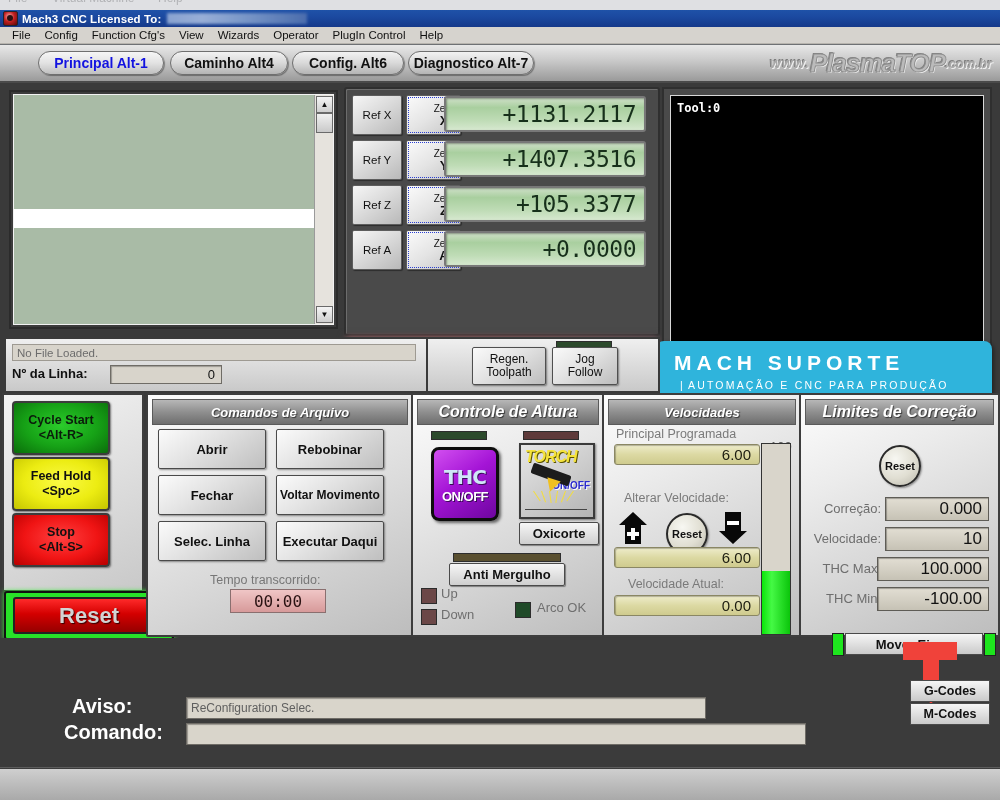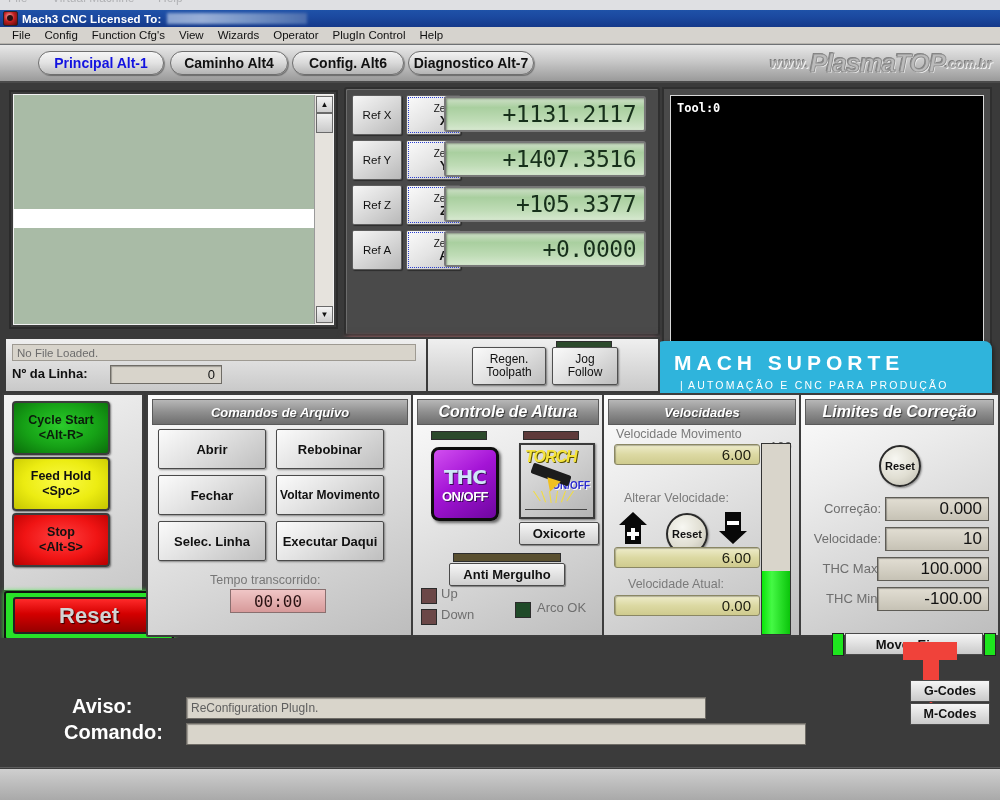--- a/index.html
+++ b/index.html
@@ -544,21 +544,21 @@
         <div class="indlbl" style="left:28px;top:191px;">Up</div>
         <div class="indic" style="left:8px;top:214px;background:#6b4747;"></div>
         <div class="indlbl" style="left:28px;top:212px;">Down</div>
         <div class="indic" style="left:102px;top:207px;background:#1f4a28;"></div>
         <div class="indlbl" style="left:124px;top:205px;">Arco OK</div>
       </div>
 
       <div class="grp" style="left:602px;width:196px;">
         <div class="grp-title">Velocidades</div>
 
-        <div class="vlbl" style="left:12px;top:32px;">Velocidade Movimento</div>
+        <div class="vlbl" style="left:12px;top:32px;">Principal Programada</div>
         <div class="vdro" style="left:10px;top:49px;width:146px;">6.00</div>
 
         <div class="vlbl" style="left:20px;top:96px;">Alterar Velocidade:</div>
 
         <div class="arrowbtn" style="left:14px;top:116px;">
           <svg width="30" height="34" viewBox="0 0 30 34">
             <polygon points="15,1 29,14 23,14 23,33 7,33 7,14 1,14" fill="#080808"></polygon>
             <rect x="13" y="17" width="4" height="12" fill="#fff"></rect>
             <rect x="9" y="21" width="12" height="4" fill="#fff"></rect>
           </svg>
@@ -596,21 +596,21 @@
         <div class="ldro" style="left:76px;top:162px;width:112px;">100.000</div>
 
         <div class="llbl" style="left:4px;top:196px;width:76px;">THC Min:</div>
         <div class="ldro" style="left:76px;top:192px;width:112px;">-100.00</div>
       </div>
 
     </div>
 
     <div class="bottom">
       <div class="blbl" style="left:72px;top:57px;">Aviso:</div>
-      <div class="bfield" style="left:186px;top:59px;width:520px;">ReConfiguration PlugIn.</div>
+      <div class="bfield" style="left:186px;top:59px;width:520px;">ReConfiguration Selec.</div>
       <div class="blbl" style="left:44px;top:83px;margin-left:20px;">Comando:</div>
       <div class="bfield" style="left:186px;top:85px;width:620px;"></div>
     </div>
 
     <div class="moverwrap" style="top:588px;">
       <div class="moverled" style="left:0px;"></div>
       <div class="moverbtn">Mover Eixos</div>
       <div class="moverled" style="left:152px;"></div>
     </div>
 

